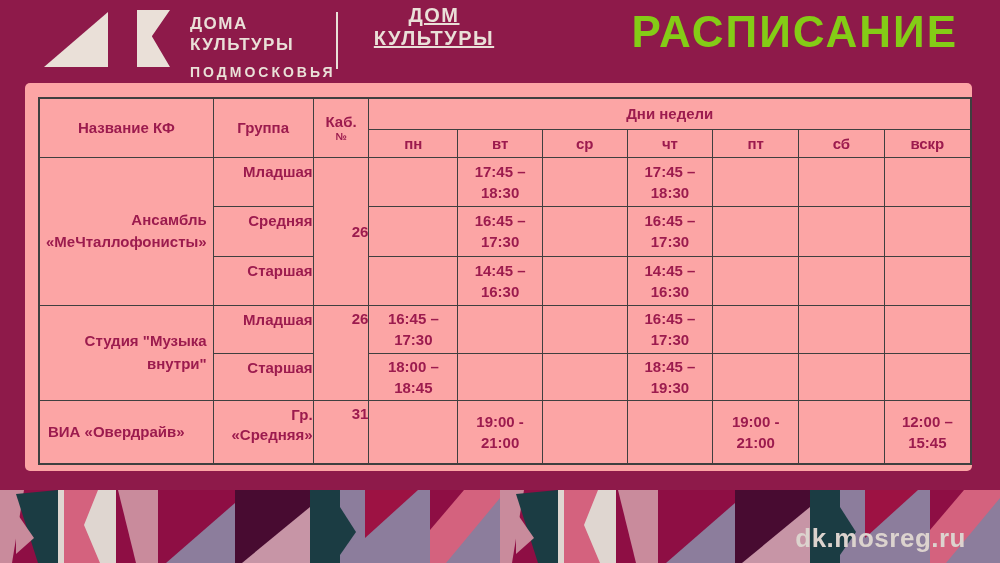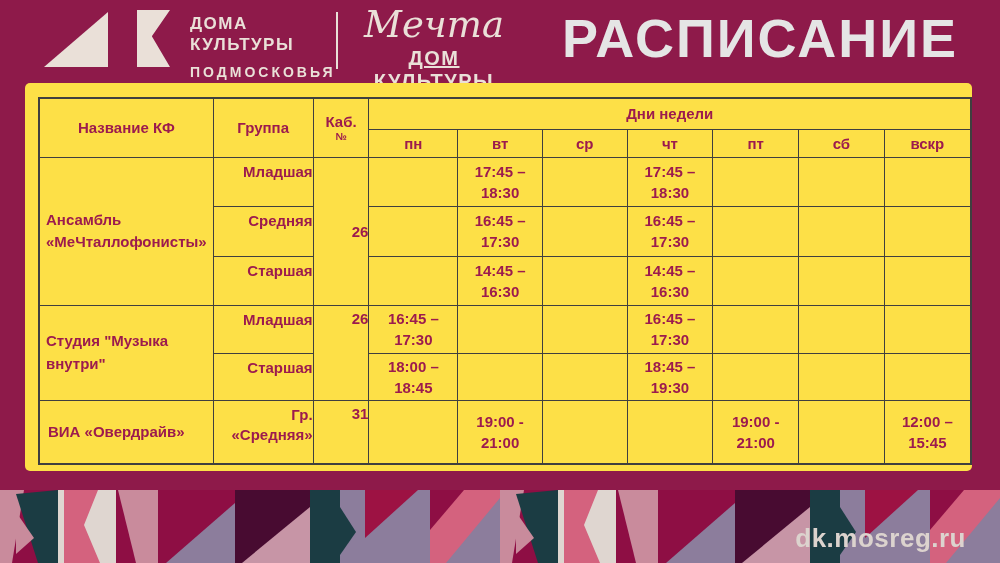--- a/index.html
+++ b/index.html
@@ -25,39 +25,39 @@
   }
   .brand { position:absolute; left:176px; top:13px; color:#EAE0D8; }
   .brand-line { font-size:17px; font-weight:bold; letter-spacing:1.5px; line-height:1.25; }
   .brand-sub  { font-size:14px; font-weight:bold; letter-spacing:3px; margin-top:8px; }
   .divider { position:absolute; left:322px; top:12px; width:2px; height:57px; background:#EAE0D8; }
   .venue { position:absolute; left:350px; top:4px; width:140px; text-align:center; color:#EAE0D8; }
   .venue-name { font-family:"DejaVu Serif", serif; font-style:italic; font-size:37px; line-height:1.15; }
   .venue-sub  { font-size:20px; font-weight:bold; letter-spacing:1.5px; margin-top:0;text-decoration:underline; }
   .title {
     position:absolute; right:32px; top:7px;
-    font-size:54px; font-weight:bold; letter-spacing:2px; color:#e5e5e5;
+    font-size:44px; font-weight:bold; letter-spacing:2px; color:#84cc16;
   }
 
   
   .panel {
     position:absolute; left:25px; top:83px; width:947px; height:388px;
-    background:#fde047; border-radius:5px;
+    background:#fca5a5; border-radius:5px;
   }
   table { border-collapse:collapse; table-layout:fixed; margin:14px 0 0 13px; border:2px solid #3F3F3F; }
   th, td {
     border:1.5px solid #3F3F3F;
     color:#9C1B4E; font-size:15px; font-weight:bold;
     padding:0; overflow:hidden;
   }
   th { text-align:center; vertical-align:middle; }
   .h31{height:31px} .h28{height:28px} .h49{height:49px} .h50{height:50px}
   .h48{height:48px} .h47{height:47px} .h52{height:52px}
   .cab-no { display:block; font-size:10px; margin-top:1px; }
-  .cell-name { text-align:left; vertical-align:middle; line-height:1.5; padding:0 6px; }
+  .cell-name { text-align:right; vertical-align:middle; line-height:1.5; padding:0 6px; }
   .cell-name.top { text-align:left; vertical-align:top; padding:20px 8px; }
   .cell-group { text-align:right; vertical-align:top; padding:4px 0 0 10px; line-height:1.35; }
   .cell-cab { text-align:right; vertical-align:middle; }
   .cell-cab.top { vertical-align:top; padding-top:4px; }
   .cell-time { text-align:center; vertical-align:middle; white-space:pre-line; line-height:1.4; }
 
   
   .pattern { position:absolute; left:0; bottom:0; width:1000px; height:73px; }
   .pattern svg { display:block; }
   .site {
@@ -71,21 +71,20 @@
 <div class="header">
   <div class="logo-shape1"></div>
   <div class="logo-shape2"></div>
   <div class="brand">
     <div class="brand-line">ДОМА</div>
     <div class="brand-line">КУЛЬТУРЫ</div>
     <div class="brand-sub">ПОДМОСКОВЬЯ</div>
   </div>
   <div class="divider"></div>
   <div class="venue">
-    <div class="venue-name">Мечта</div>
     <div class="venue-sub">ДОМ КУЛЬТУРЫ</div>
   </div>
   <div class="title">РАСПИСАНИЕ</div>
 </div>
 
 <div class="panel">
   <table>
     <colgroup>
       <col style="width:169px">
         <col style="width:100px">

